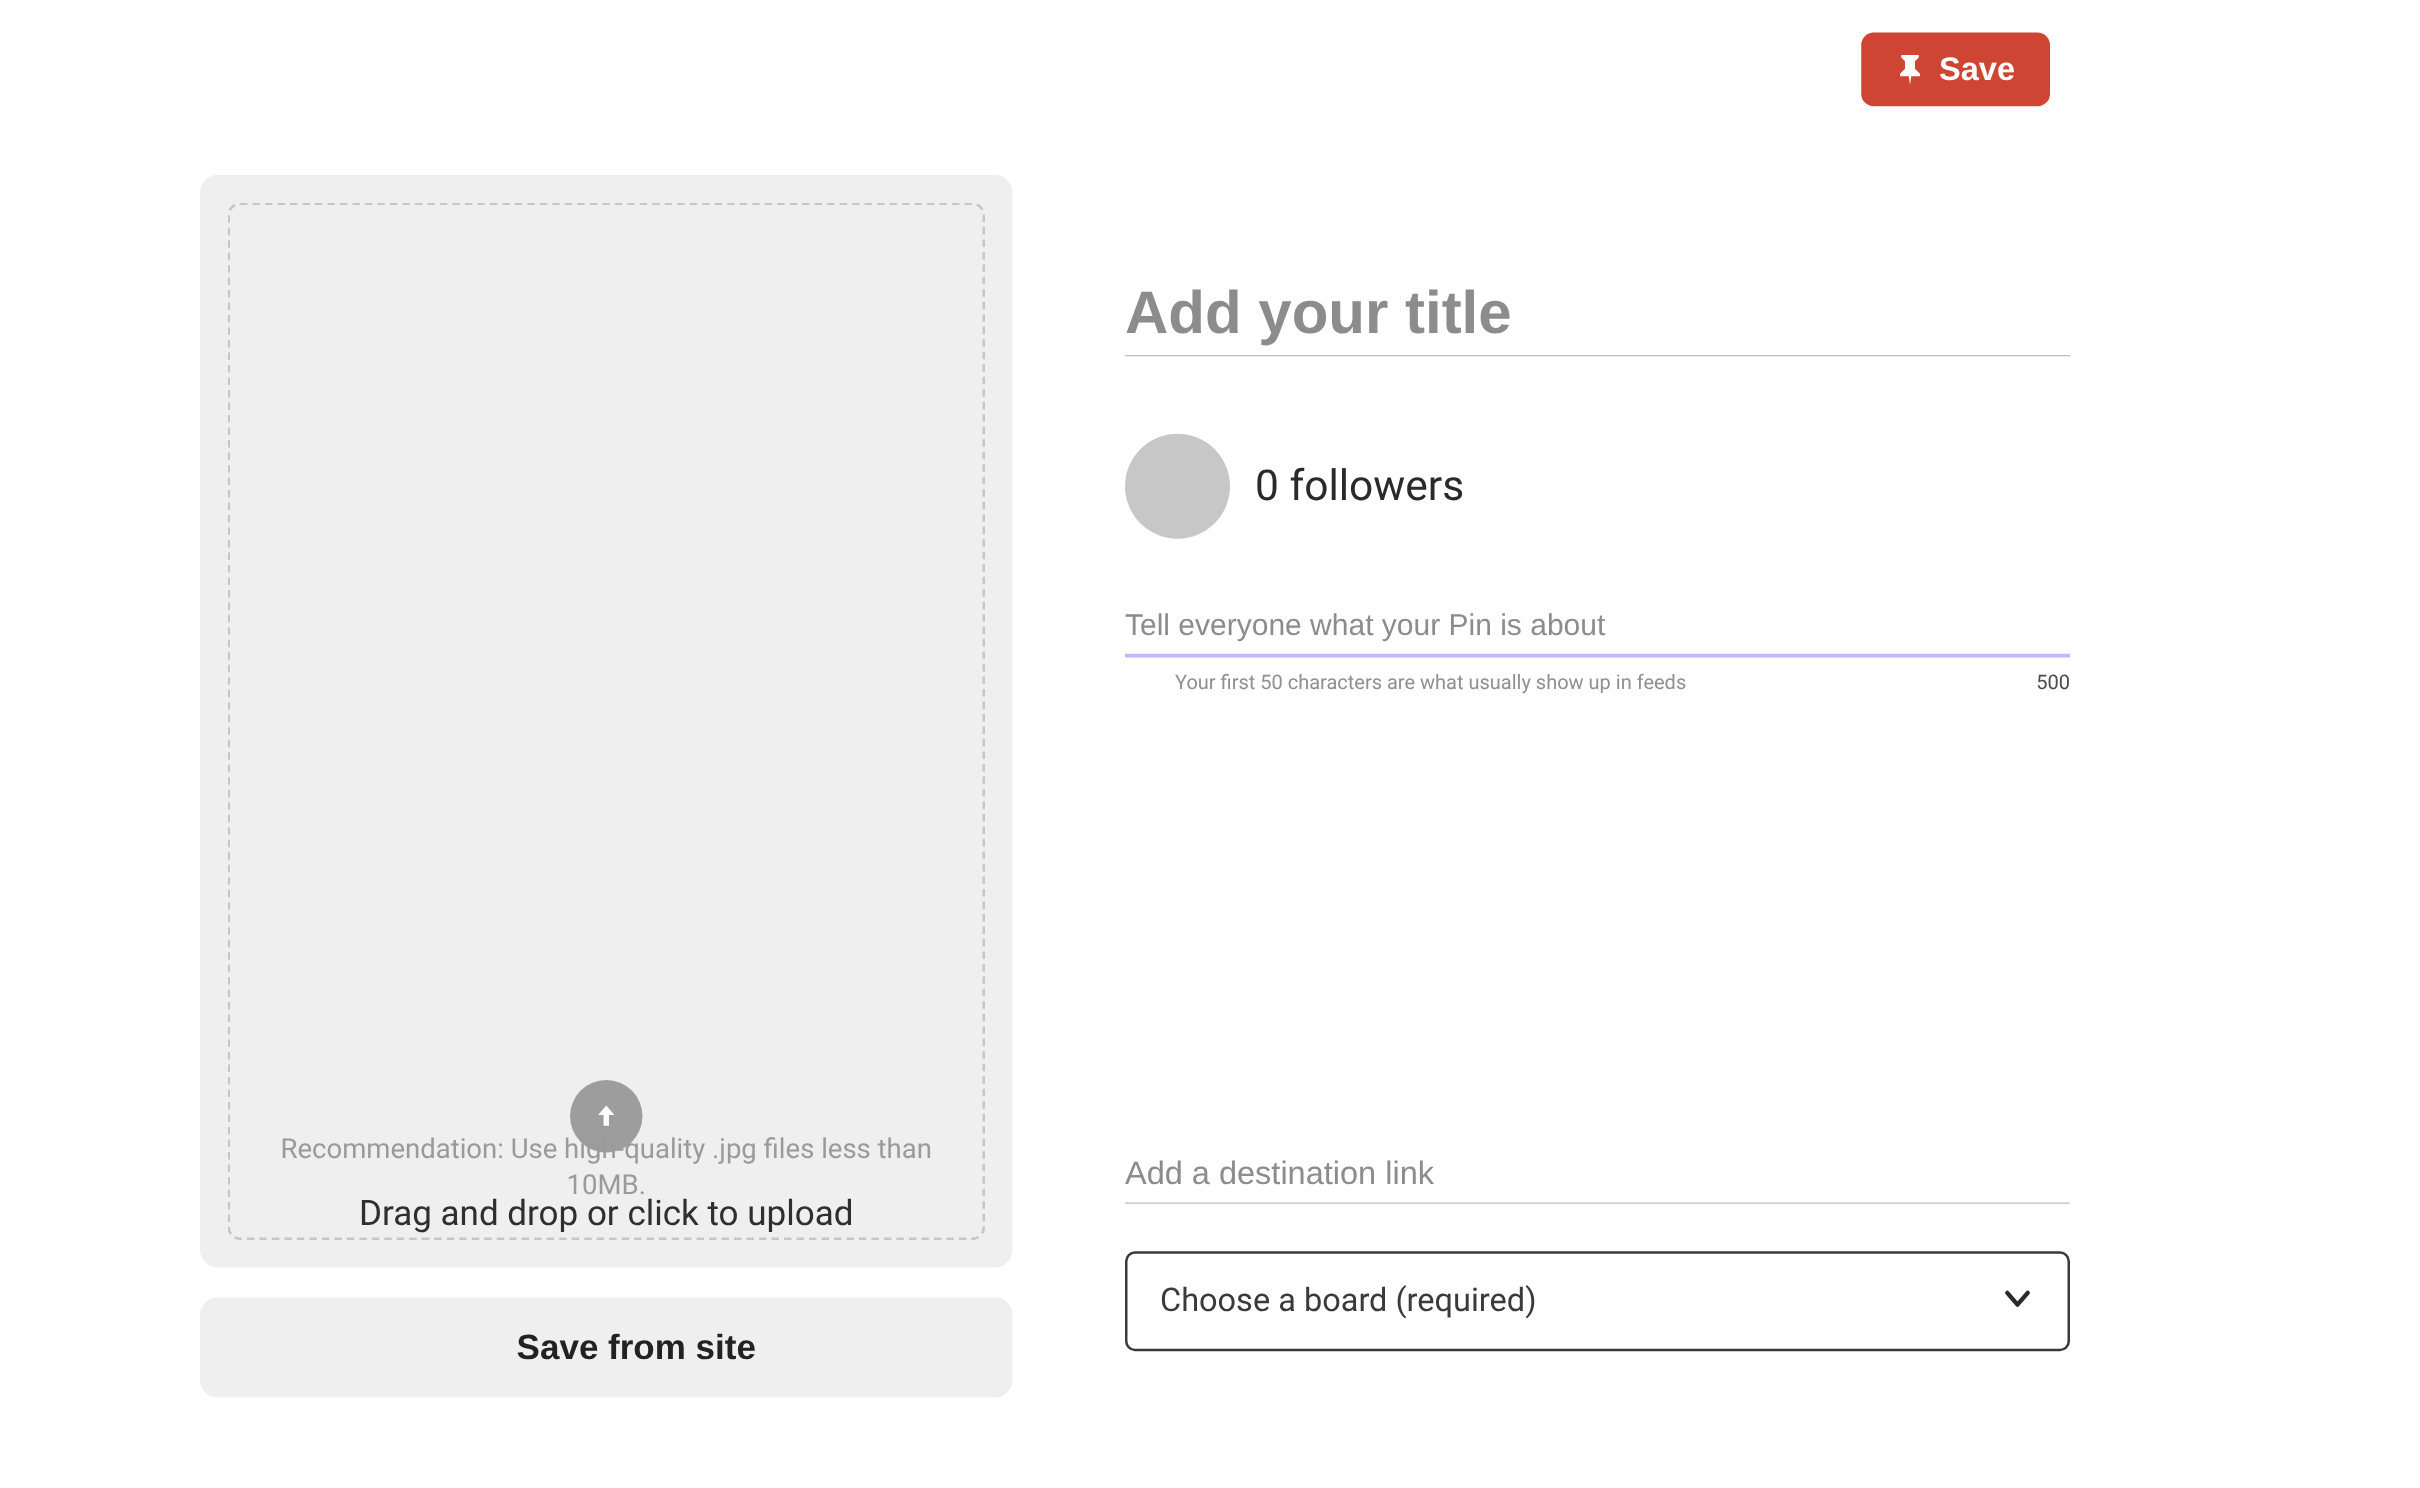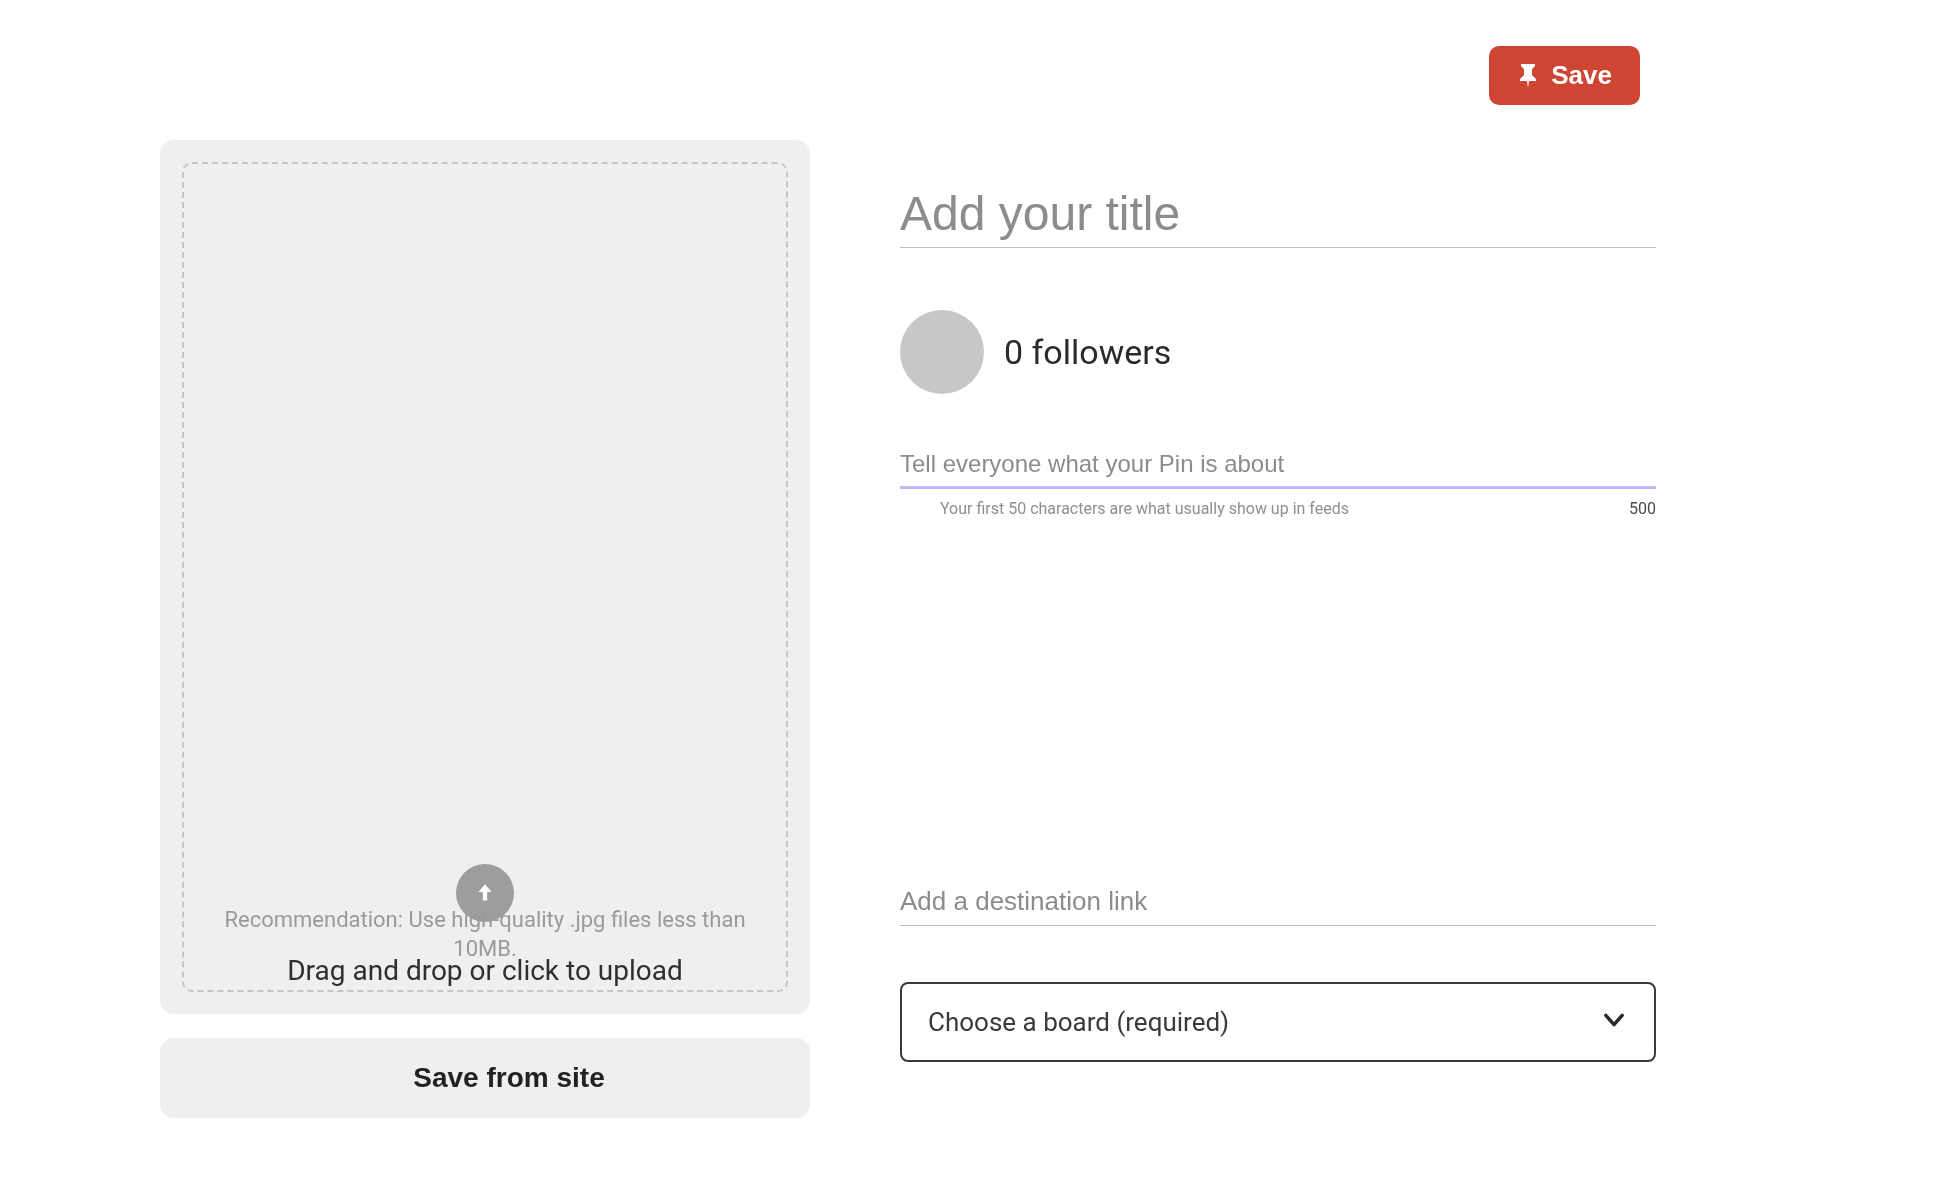--- a/index.html
+++ b/index.html
@@ -19,21 +19,20 @@
     color: #fff;
     border: none;
     border-radius: 10px;
     padding: 14px 28px;
     font-size: 26px;
     font-weight: 700;
     display: inline-flex;
     align-items: center;
     gap: 12px;
     cursor: pointer;
-    margin-top: 20px;
   }
   .save-btn svg { display: block; }
 
   .container {
     display: flex;
     gap: 90px;
     align-items: flex-start;
     margin-top: 100px;
   }
 
@@ -109,25 +108,26 @@
     flex: 1;
     display: flex;
     flex-direction: column;
     padding-top: 40px;
   }
   .title-input {
     width: 100%;
     border: none;
     border-bottom: 1px solid #bdbdbd;
     font-size: 48px;
-    font-weight: 400;
+    font-weight: 700;
     color: #333;
     padding: 6px 0;
     outline: none;
     background: transparent;
+    margin-top: 37px;
   }
   .title-input::placeholder { color: #8c8c8c; }
 
   .user-row {
     display: flex;
     align-items: center;
     gap: 20px;
     margin-top: 62px;
   }
   .avatar {
@@ -170,21 +170,21 @@
     font-size: 26px;
     color: #333;
     padding: 8px 0;
     outline: none;
     background: transparent;
     margin-top: 360px;
   }
   .link-input::placeholder { color: #8c8c8c; }
 
   .board-select {
-    margin-top: 56px;
+    margin-top: 38px;
     border: 2px solid #3a3a3a;
     border-radius: 8px;
     padding: 22px 26px;
     display: flex;
     align-items: center;
     justify-content: space-between;
     cursor: pointer;
     background: #fff;
   }
   .board-select-text {

